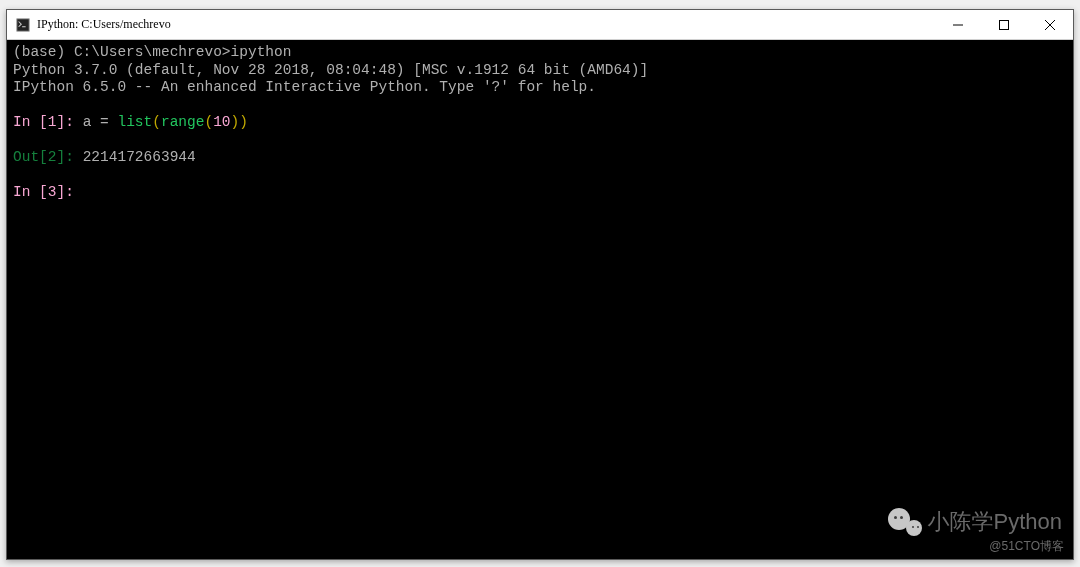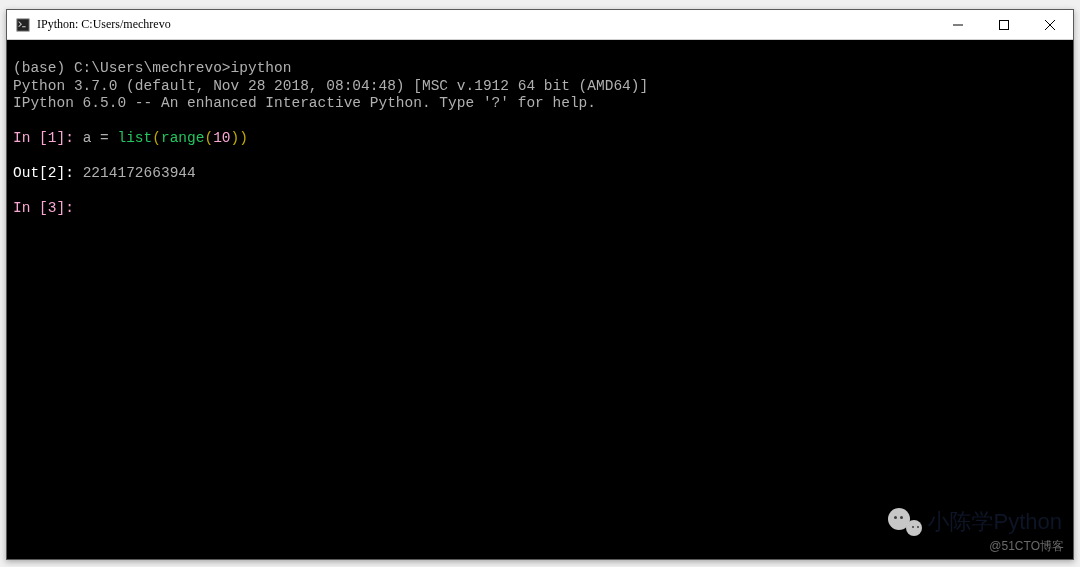--- a/index.html
+++ b/index.html
@@ -65,42 +65,42 @@
       align-items: center;
       justify-content: center;
       background: transparent;
       border: none;
       cursor: pointer;
     }
     .win-btn svg { width: 10px; height: 10px; }
     .terminal {
       flex: 1;
       background: #000000;
-      padding: 20px 6px;
+      padding: 4px 6px;
       font-family: "NSimSun", "SimSun", "Consolas", "Courier New", monospace;
       font-size: 14.5px;
       line-height: 17.5px;
       color: #c0c0c0;
       overflow: hidden;
     }
     .line { white-space: pre; }
     .gray { color: #b0b0b0; }
     .yellow { color: #c0a800; }
     .green { color: #f9a8d4; }
     .cyan { color: #22c55e; }
-    .red { color: #ffffff; }
+    .red { color: #15803d; }
     .blank-line { height: 17.5px; }
     .watermark-img {
       position: absolute;
       right: 18px;
       bottom: 30px;
       display: flex;
       align-items: center;
       gap: 6px;
-      color: #0f172a;
+      color: #737373;
       font-size: 22px;
       font-weight: 500;
       opacity: 0.92;
     }
     .wm-bubbles {
       position: relative;
       width: 34px;
       height: 28px;
     }
     .wm-bubbles .b1 {

